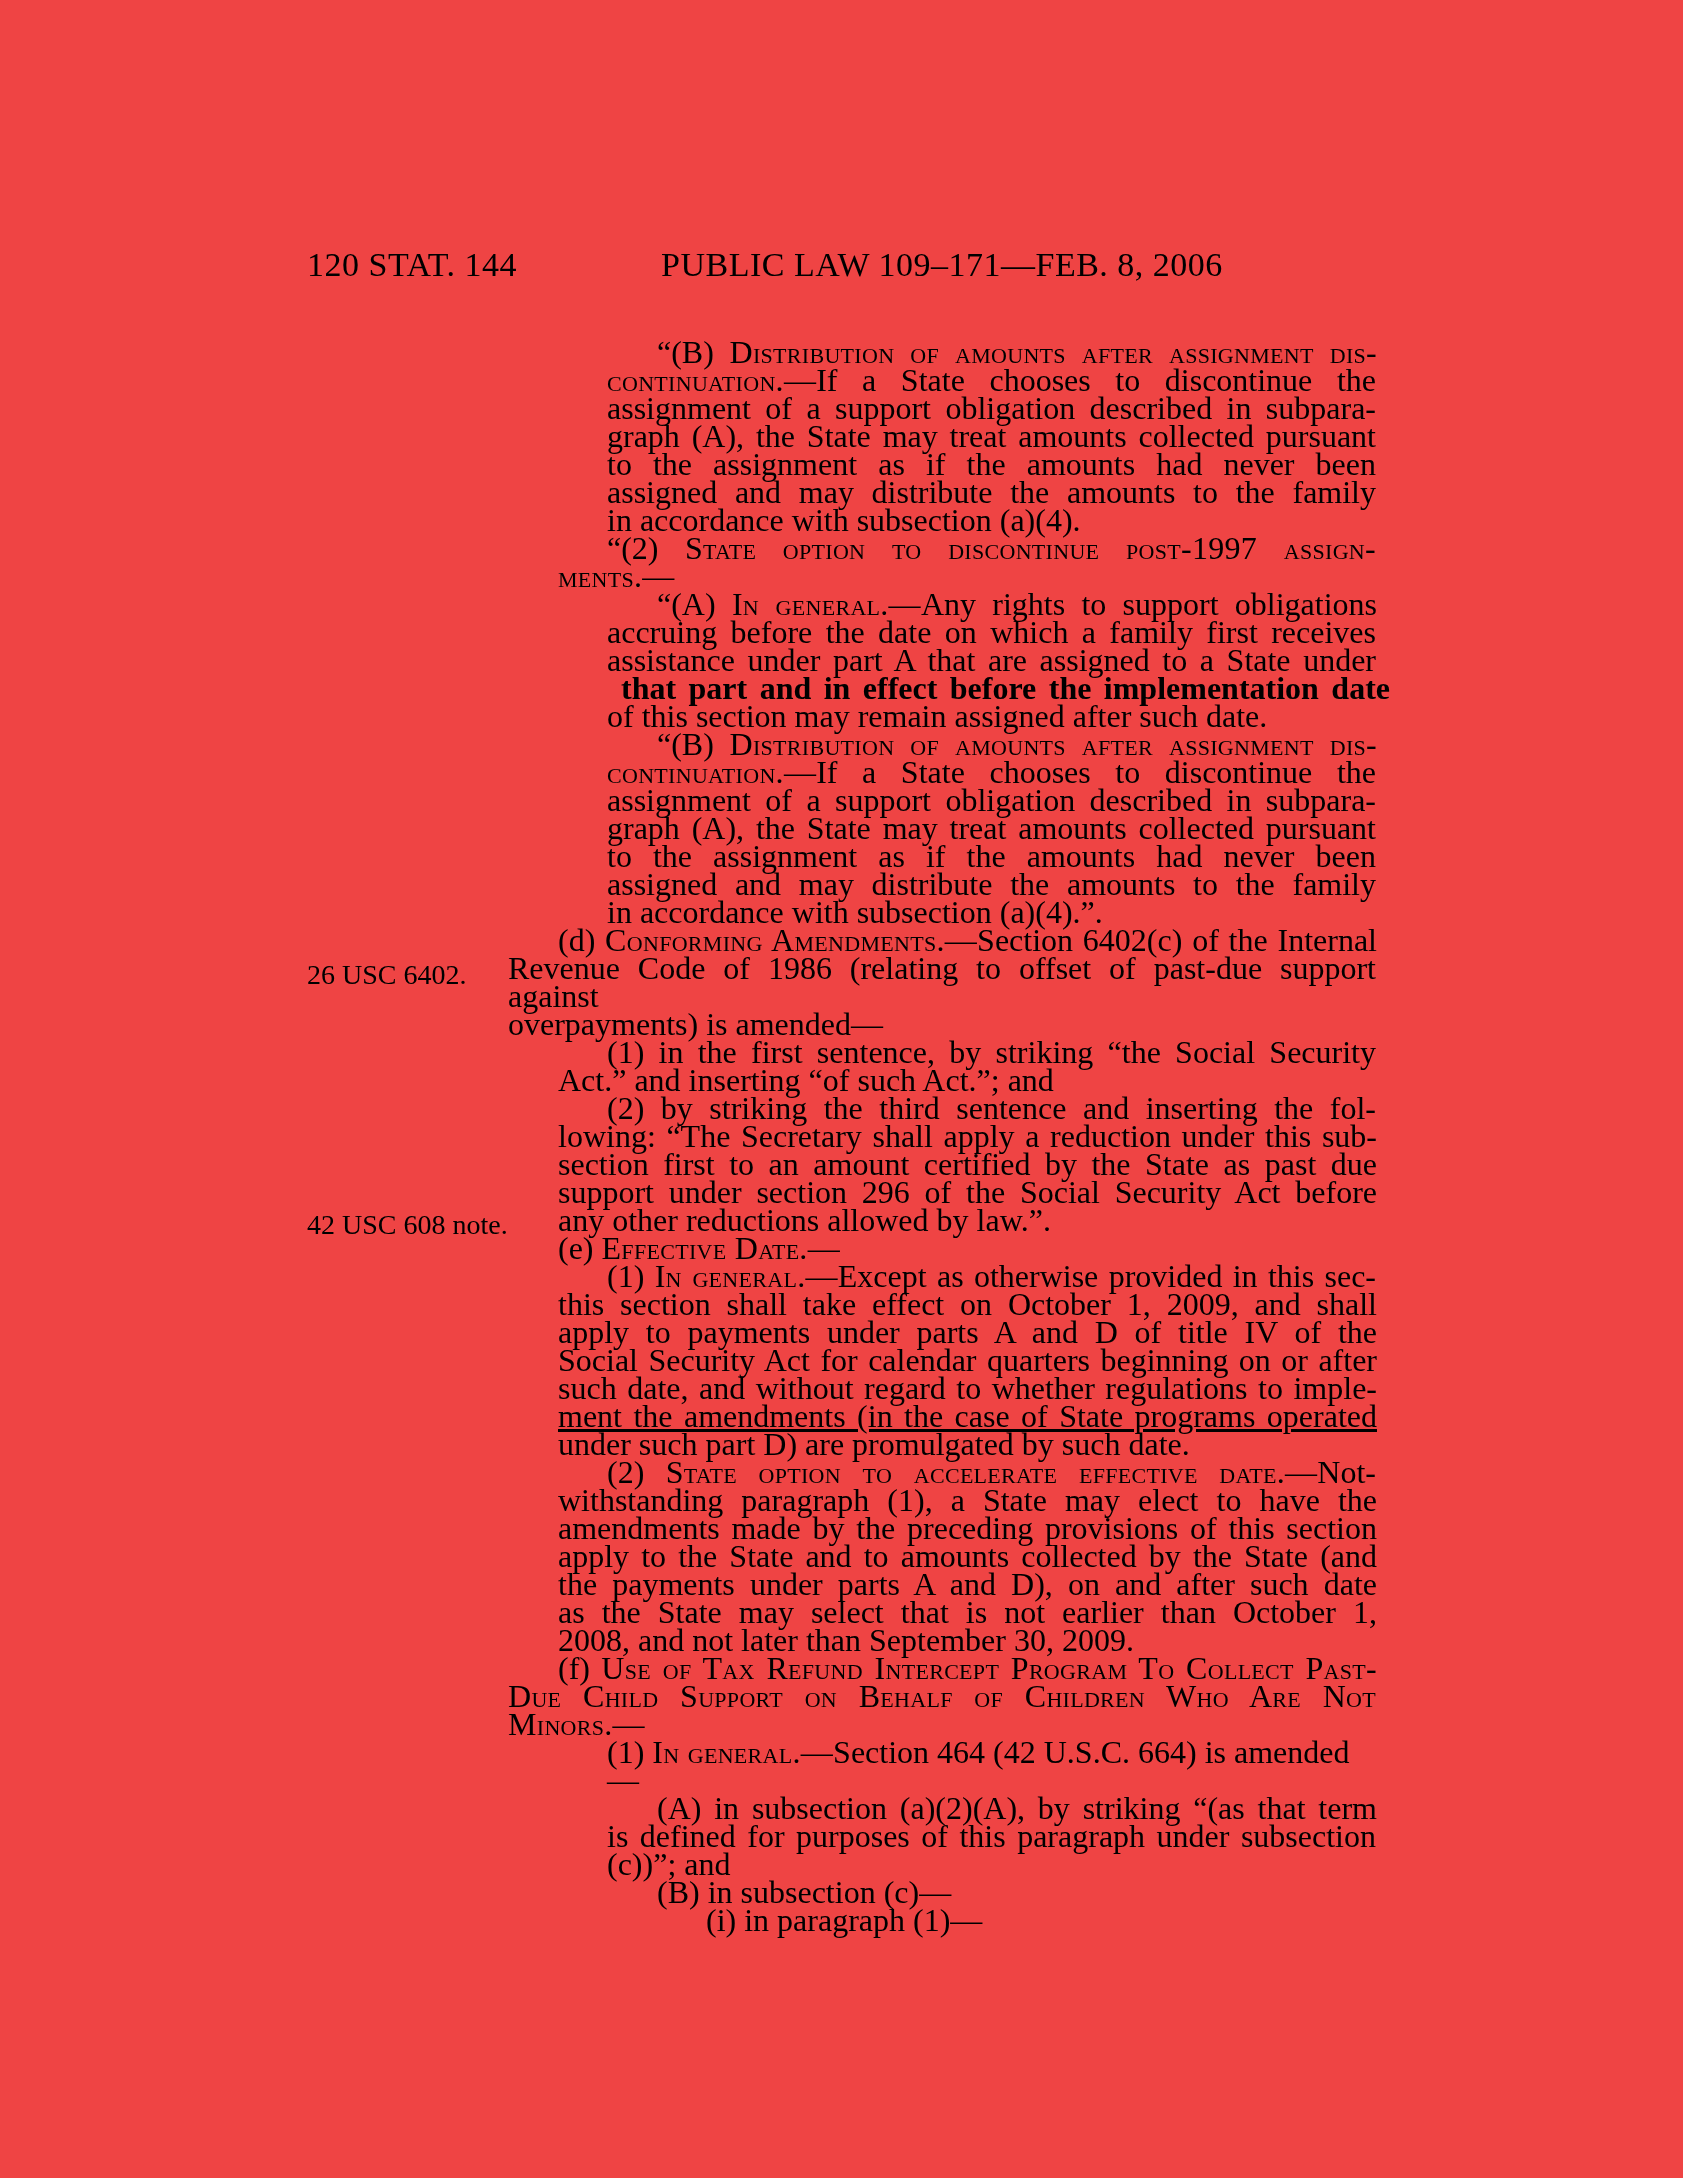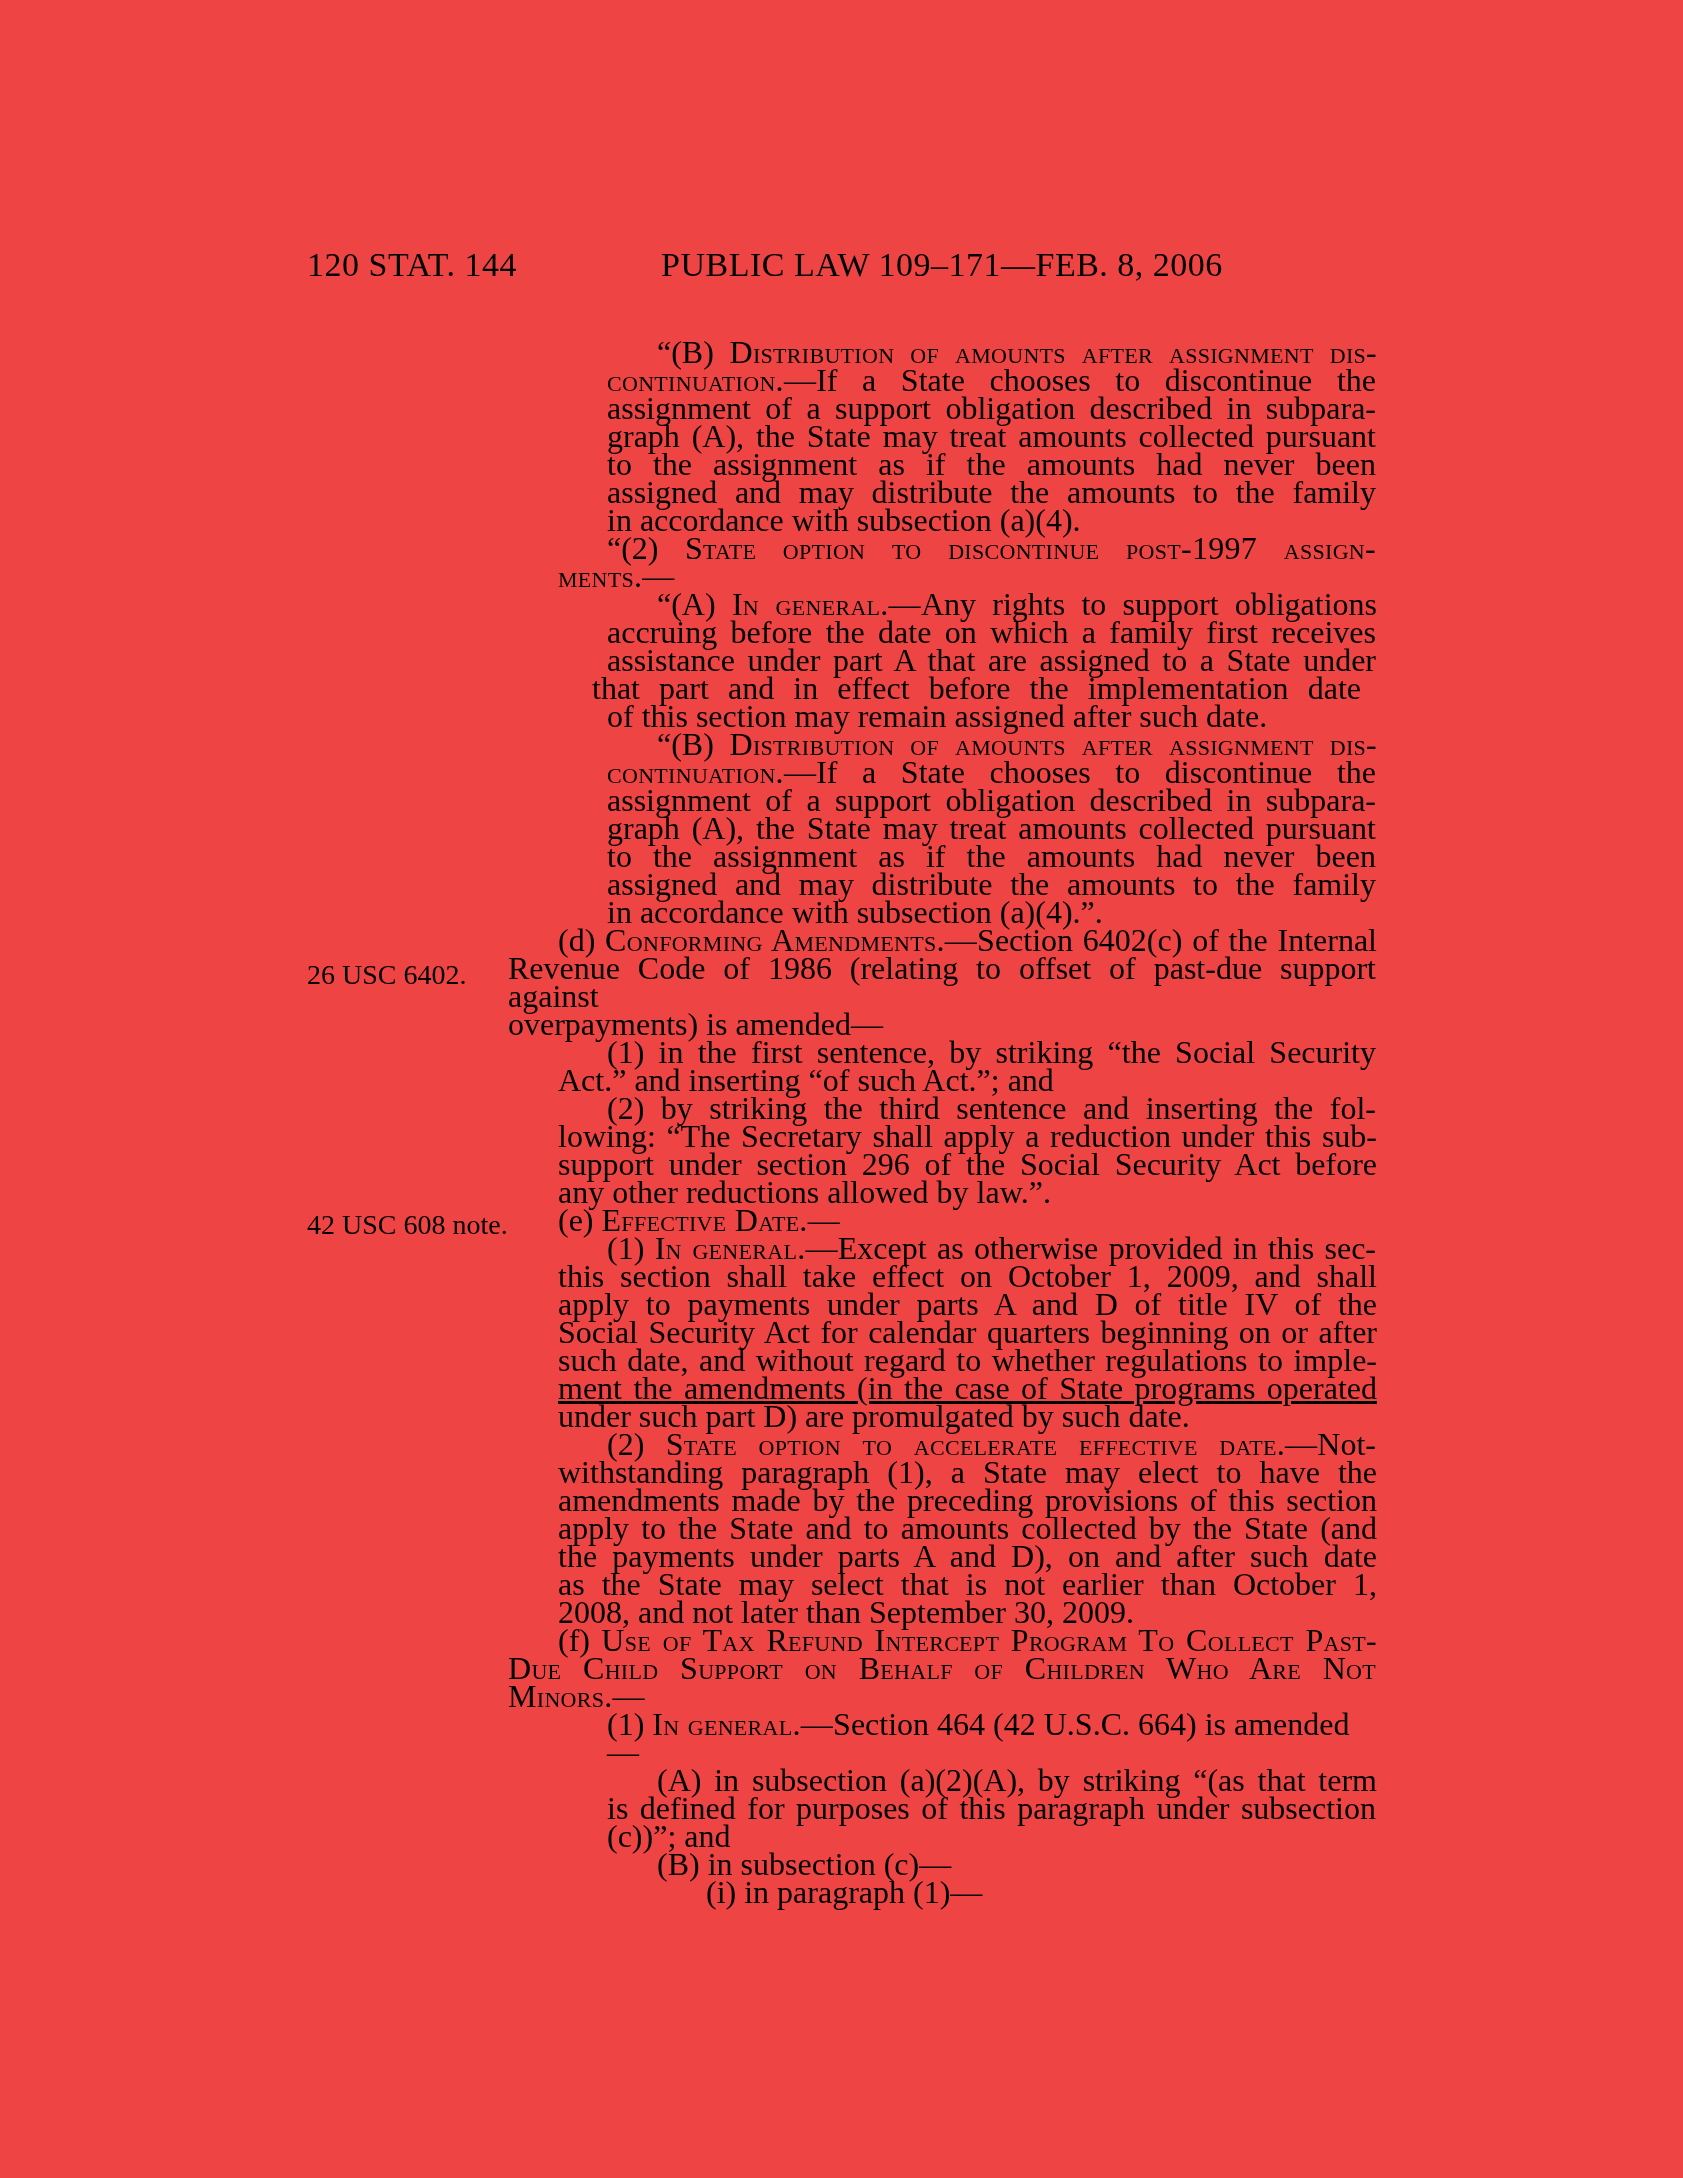--- a/index.html
+++ b/index.html
@@ -71,36 +71,37 @@
       <div class="bline just" style="margin-left: 99px; width: 769px;"><span>assignment of a support obligation described in subpara-</span></div>
       <div class="bline just" style="margin-left: 99px; width: 769px;"><span>graph (A), the State may treat amounts collected pursuant</span></div>
       <div class="bline just" style="margin-left: 99px; width: 769px;"><span>to the assignment as if the amounts had never been</span></div>
       <div class="bline just" style="margin-left: 99px; width: 769px;"><span>assigned and may distribute the amounts to the family</span></div>
       <div class="bline" style="margin-left: 99px; width: 769px;"><span>in accordance with subsection (a)(4).</span></div>
       <div class="bline just" style="margin-left: 99px; width: 769px;"><span>“(2) </span><span class="sc">State option to discontinue post-1997 assign-</span></div>
       <div class="bline" style="margin-left: 50px; width: 819px;"><span class="sc">ments.—</span></div>
       <div class="bline just" style="margin-left: 149px; width: 720px;"><span>“(A) </span><span class="sc">In general.—</span><span>Any rights to support obligations</span></div>
       <div class="bline just" style="margin-left: 99px; width: 769px;"><span>accruing before the date on which a family first receives</span></div>
       <div class="bline just" style="margin-left: 99px; width: 769px;"><span>assistance under part A that are assigned to a State under</span></div>
-      <div class="bline just" style="margin-left: 84px; width: 769px;"><span>that part and in effect before the implementation date</span></div>
+      <div class="bline just" style="margin-left: 113px; width: 769px; font-weight: bold;"><span>that part and in effect before the implementation date</span></div>
       <div class="bline" style="margin-left: 99px; width: 769px;"><span>of this section may remain assigned after such date.</span></div>
       <div class="bline just" style="margin-left: 149px; width: 720px;"><span>“(B) </span><span class="sc">Distribution of amounts after assignment dis-</span></div>
       <div class="bline just" style="margin-left: 99px; width: 769px;"><span class="sc">continuation.—</span><span>If a State chooses to discontinue the</span></div>
       <div class="bline just" style="margin-left: 99px; width: 769px;"><span>assignment of a support obligation described in subpara-</span></div>
       <div class="bline just" style="margin-left: 99px; width: 769px;"><span>graph (A), the State may treat amounts collected pursuant</span></div>
       <div class="bline just" style="margin-left: 99px; width: 769px;"><span>to the assignment as if the amounts had never been</span></div>
       <div class="bline just" style="margin-left: 99px; width: 769px;"><span>assigned and may distribute the amounts to the family</span></div>
       <div class="bline" style="margin-left: 99px; width: 769px;"><span>in accordance with subsection (a)(4).”.</span></div>
       <div class="bline just" style="margin-left: 50px; width: 819px;"><span>(d) </span><span class="sc">Conforming Amendments.—</span><span>Section 6402(c) of the Internal</span></div>
       <div class="bline just" style="margin-left: 0px; width: 868px;"><span>Revenue Code of 1986 (relating to offset of past-due support against</span></div>
       <div class="bline" style="margin-left: 0px; width: 868px;"><span>overpayments) is amended—</span></div>
       <div class="bline just" style="margin-left: 99px; width: 769px;"><span>(1) in the first sentence, by striking “the Social Security</span></div>
       <div class="bline" style="margin-left: 50px; width: 819px;"><span>Act.” and inserting “of such Act.”; and</span></div>
       <div class="bline just" style="margin-left: 99px; width: 769px;"><span>(2) by striking the third sentence and inserting the fol-</span></div>
       <div class="bline just" style="margin-left: 50px; width: 819px;"><span>lowing: “The Secretary shall apply a reduction under this sub-</span></div>
+      <div class="bline just" style="margin-left: 50px; width: 819px;"><span>section first to an amount certified by the State as past due</span></div>
       <div class="bline just" style="margin-left: 50px; width: 819px;"><span>support under section 296 of the Social Security Act before</span></div>
       <div class="bline" style="margin-left: 50px; width: 819px;"><span>any other reductions allowed by law.”.</span></div>
       <div class="bline" style="margin-left: 50px; width: 819px;"><span>(e) </span><span class="sc">Effective Date.—</span></div>
       <div class="bline just" style="margin-left: 99px; width: 769px;"><span>(1) </span><span class="sc">In general.—</span><span>Except as otherwise provided in this sec-</span></div>
       <div class="bline just" style="margin-left: 50px; width: 819px;"><span>this section shall take effect on October 1, 2009, and shall</span></div>
       <div class="bline just" style="margin-left: 50px; width: 819px;"><span>apply to payments under parts A and D of title IV of the</span></div>
       <div class="bline just" style="margin-left: 50px; width: 819px;"><span>Social Security Act for calendar quarters beginning on or after</span></div>
       <div class="bline just" style="margin-left: 50px; width: 819px;"><span>such date, and without regard to whether regulations to imple-</span></div>
       <div class="bline just" style="margin-left: 50px; width: 819px; text-decoration: underline;"><span>ment the amendments (in the case of State programs operated</span></div>
       <div class="bline" style="margin-left: 50px; width: 819px;"><span>under such part D) are promulgated by such date.</span></div>

